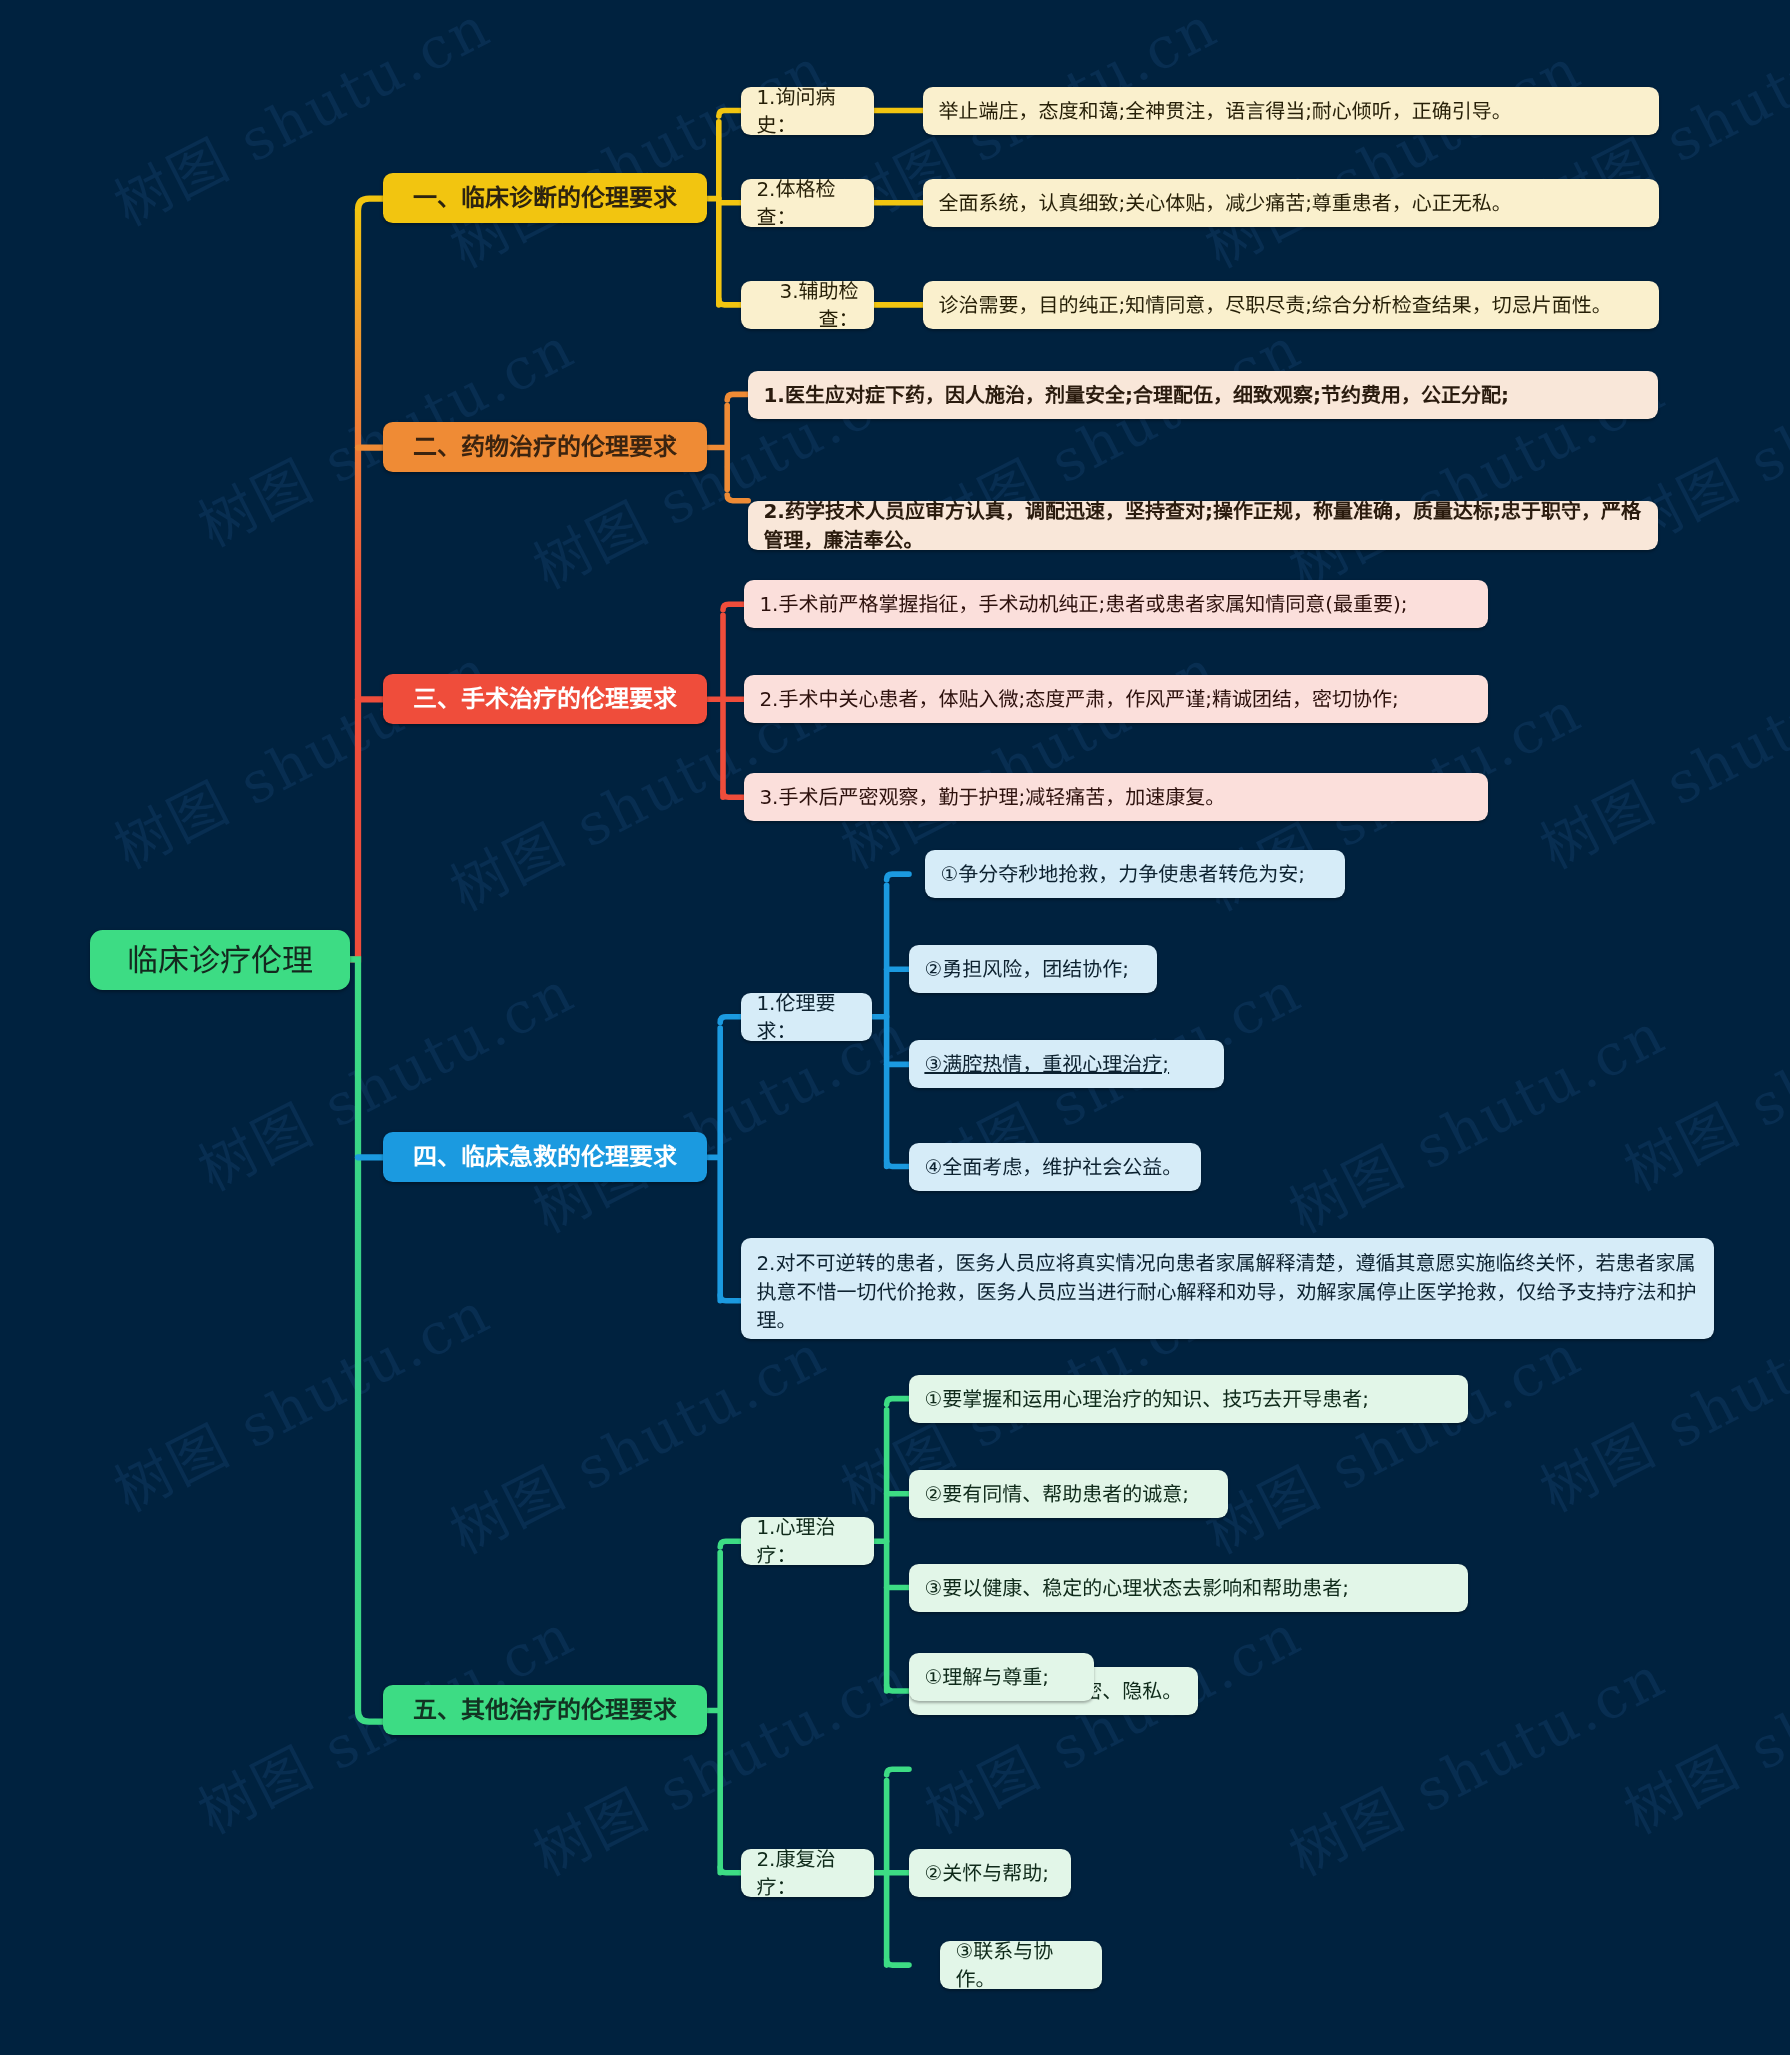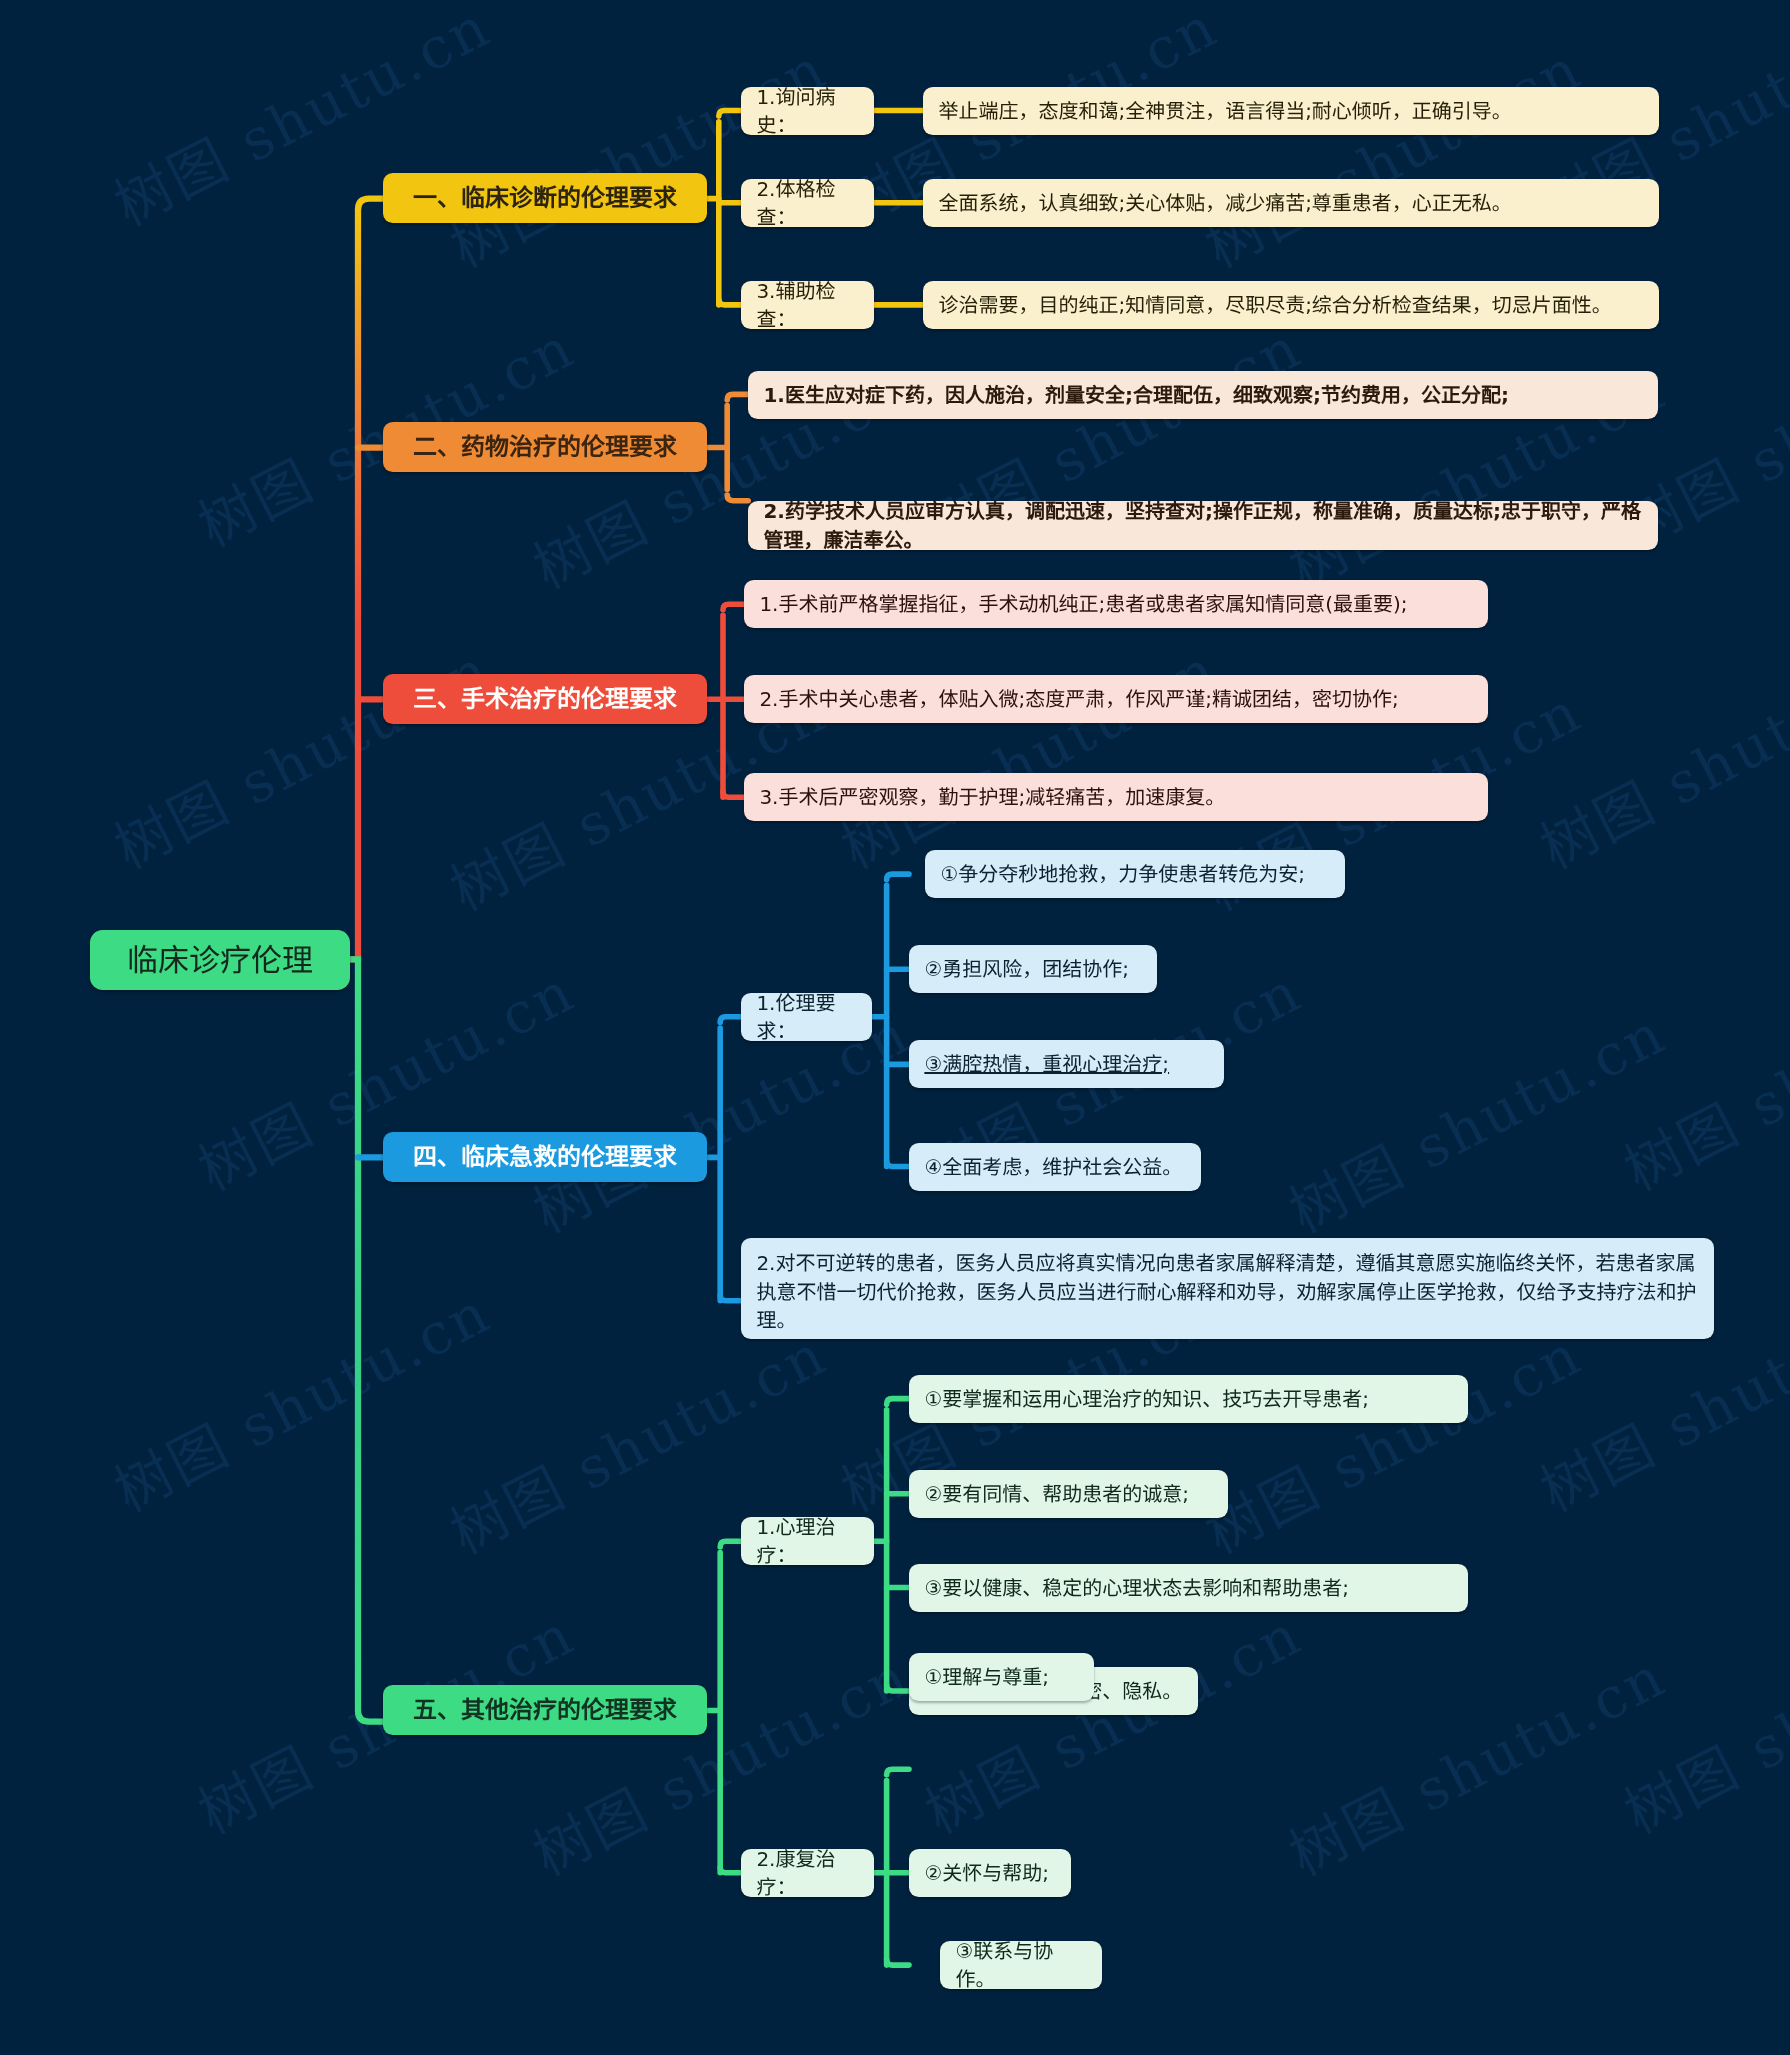--- a/index.html
+++ b/index.html
@@ -211,21 +211,21 @@
   <div class="node root" style="left:90px;top:930px;width:260px;height:60px;">临床诊疗伦理</div>
 
   <div class="node branch b1" style="left:383px;top:173px;width:324px;height:50px;">一、临床诊断的伦理要求</div>
 
   <div class="node sub c1" style="left:741px;top:87px;width:133px;height:48px;">1.询问病史：</div>
   <div class="node leaf c1" style="left:923px;top:87px;width:736px;height:48px;">举止端庄，态度和蔼;全神贯注，语言得当;耐心倾听，正确引导。</div>
 
   <div class="node sub c1" style="left:741px;top:179px;width:133px;height:48px;">2.体格检查：</div>
   <div class="node leaf c1" style="left:923px;top:179px;width:736px;height:48px;">全面系统，认真细致;关心体贴，减少痛苦;尊重患者，心正无私。</div>
 
-  <div class="node sub c1" style="left:741px;top:281px;width:133px;height:48px;">3.辅助检查：</div>
+  <div class="node sub c1" style="left:741px;top:281px;width:133px;height:48px;text-align:right;">3.辅助检查：</div>
   <div class="node branch b2" style="left:383px;top:422px;width:324px;height:50px;">二、药物治疗的伦理要求</div>
 
   <div class="node leaf c1" style="left:923px;top:281px;width:736px;height:48px;">诊治需要，目的纯正;知情同意，尽职尽责;综合分析检查结果，切忌片面性。</div>
 
   <div class="node leaf c2" style="left:748px;top:371px;width:910px;height:48px;">1.医生应对症下药，因人施治，剂量安全;合理配伍，细致观察;节约费用，公正分配;</div>
   <div class="node leaf c2" style="left:748px;top:469px;width:910px;height:49px;margin-top:32px;">2.药学技术人员应审方认真，调配迅速，坚持查对;操作正规，称量准确，质量达标;忠于职守，严格管理，廉洁奉公。</div>
 
   <div class="node branch b3" style="left:383px;top:674px;width:324px;height:50px;">三、手术治疗的伦理要求</div>
 
   <div class="node leaf c3" style="left:744px;top:580px;width:744px;height:48px;">1.手术前严格掌握指征，手术动机纯正;患者或患者家属知情同意(最重要);</div>

